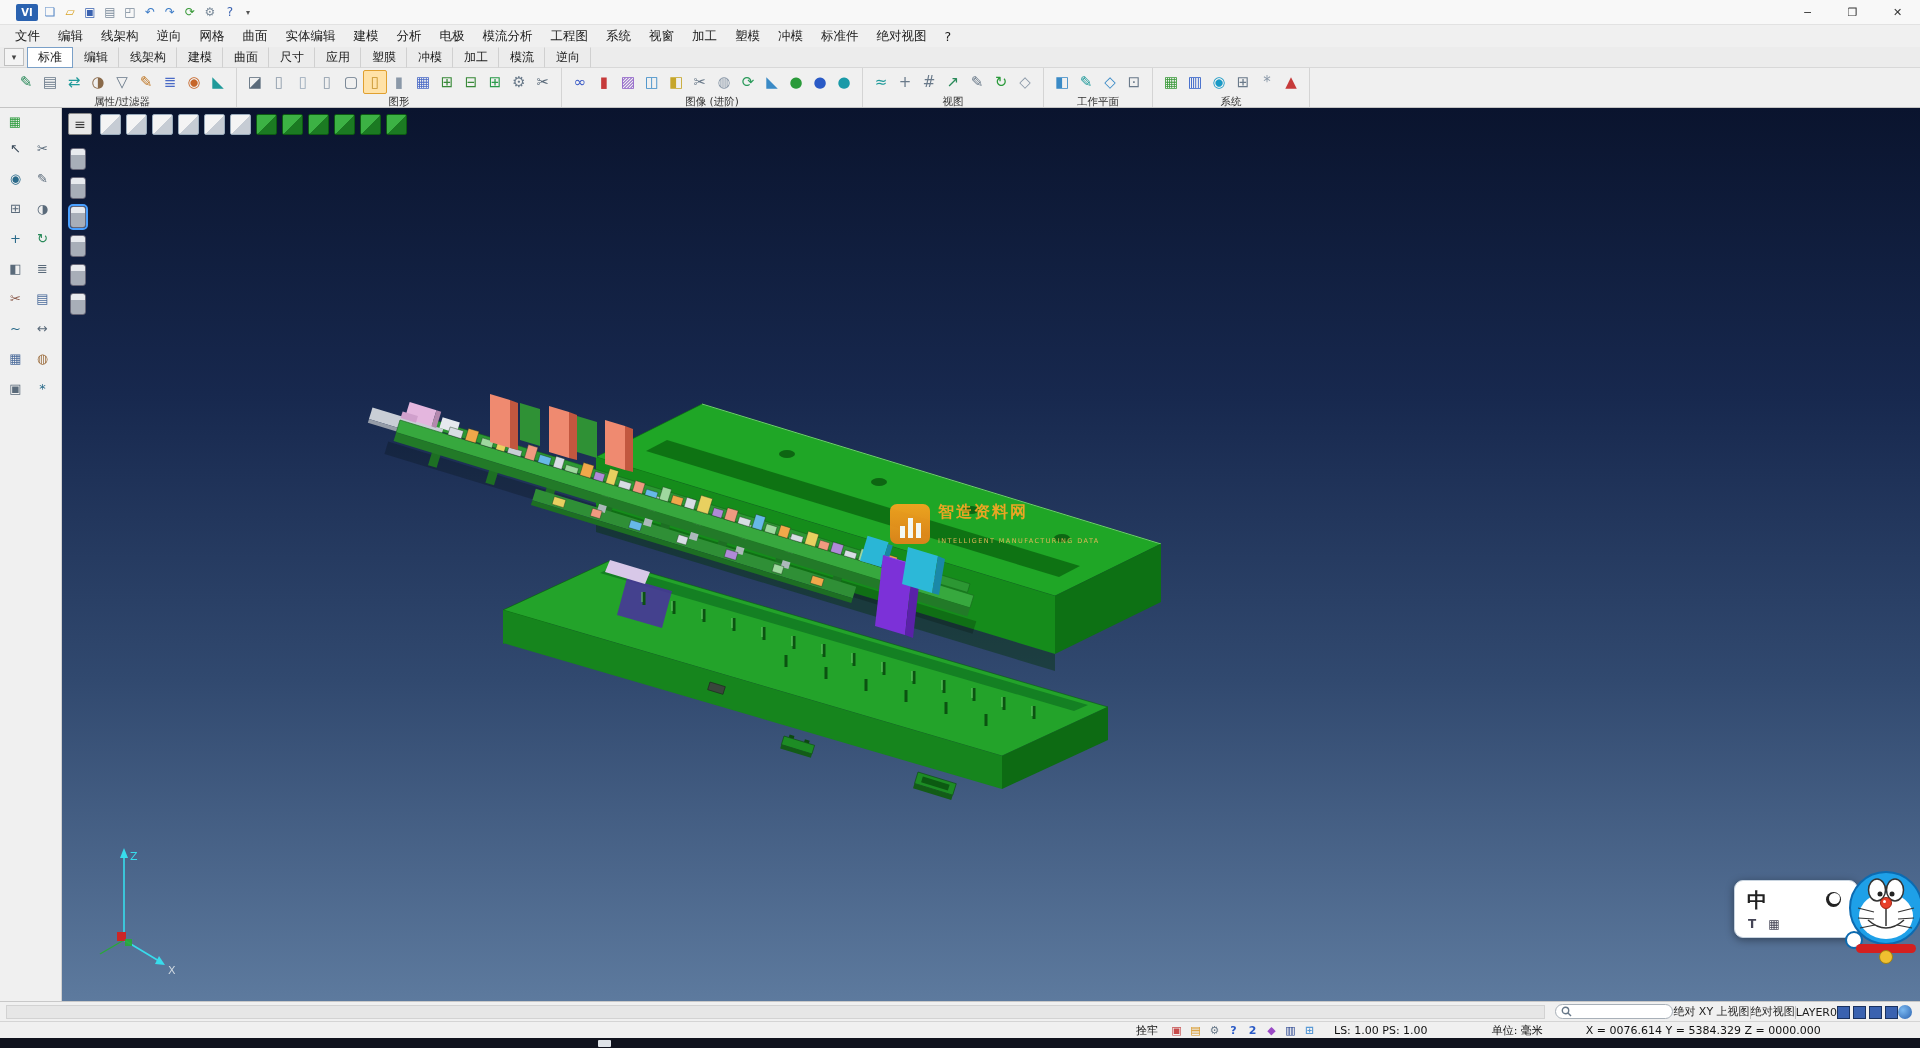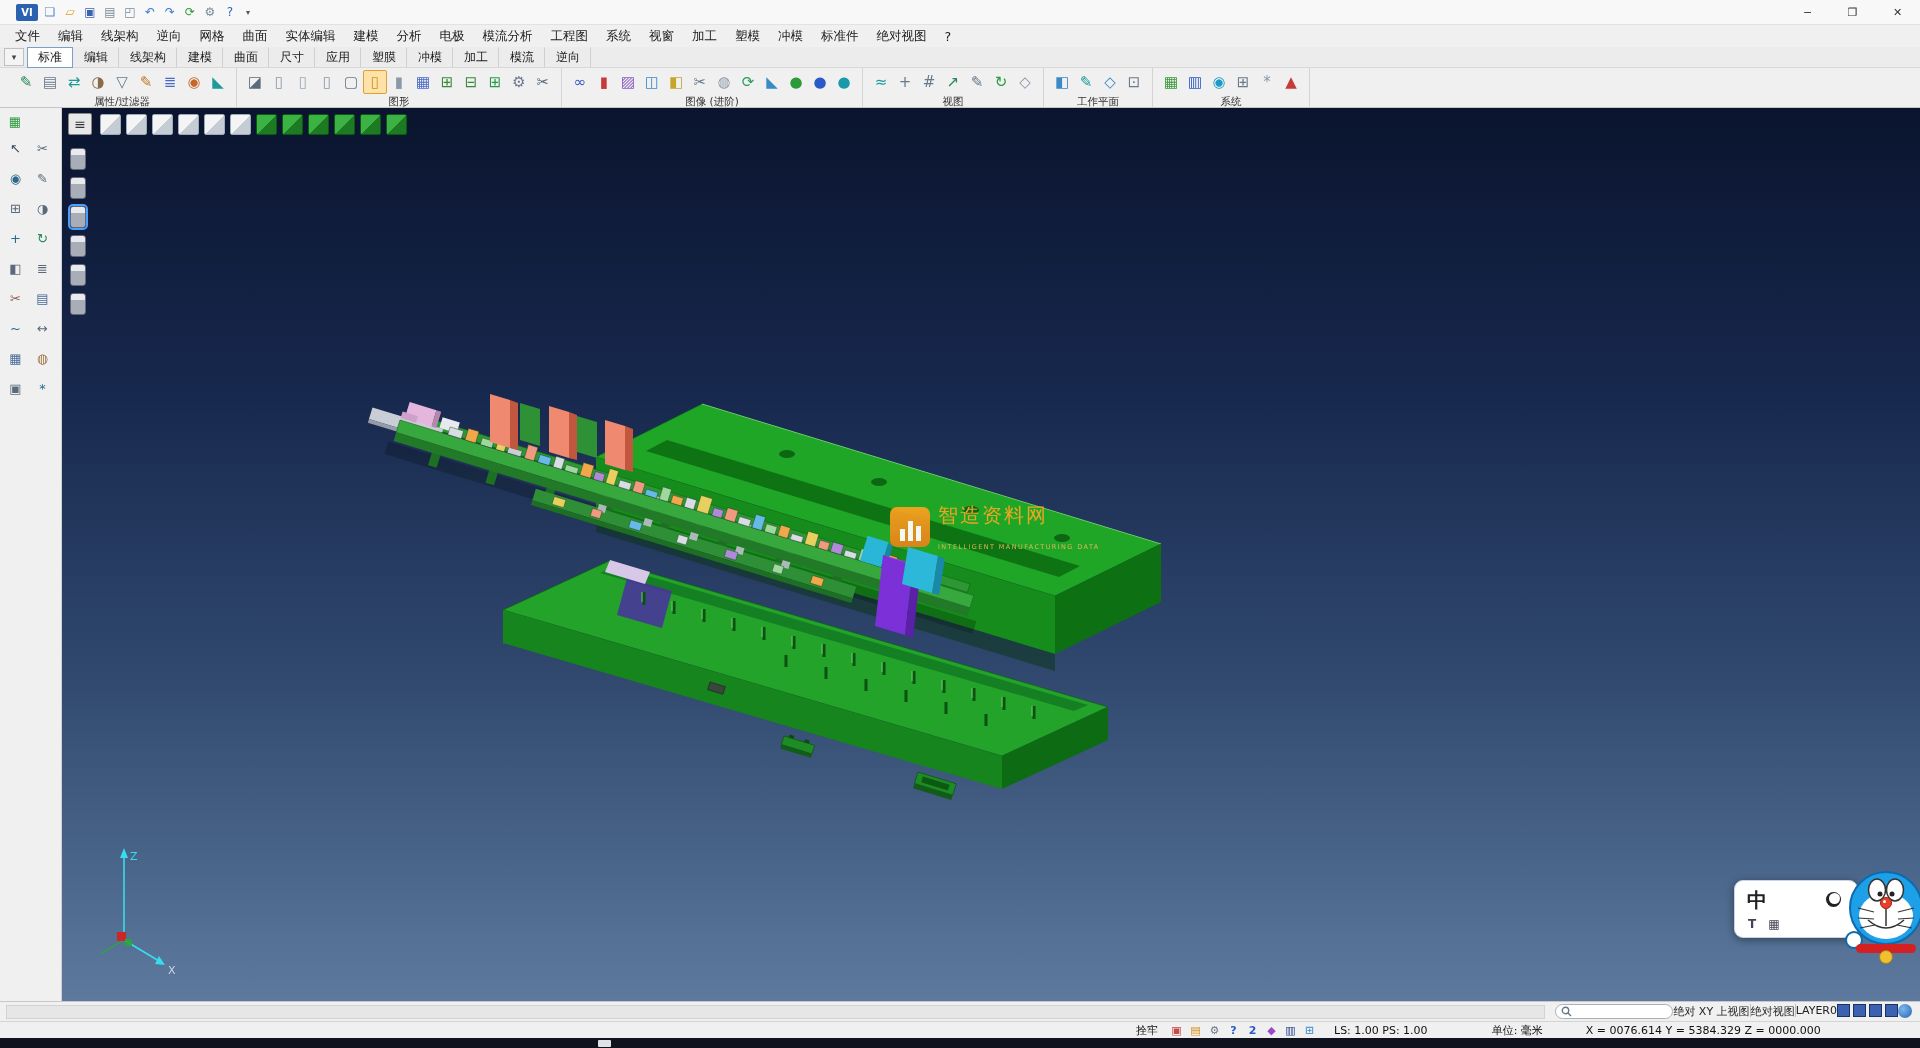--- a/index.html
+++ b/index.html
@@ -55,37 +55,37 @@
   .sideicon{width:16px;height:22px;border-radius:3px;background:linear-gradient(180deg,#e8eaee 28%,#a8aeb8 28%);border:1px solid #667}
   .sideicon.on{outline:2px solid #4aa0ff}
 
   
   .watermark{position:absolute;left:828px;top:394px;display:flex;align-items:center;gap:8px;opacity:.95}
   .wm-logo{width:40px;height:40px;border-radius:7px;background:linear-gradient(180deg,#f6a41f,#e3821a);display:flex;align-items:flex-end;justify-content:center;gap:3px;padding-bottom:6px}
   .wm-logo span{width:5px;background:#fff;display:block}
   .wm-logo span:nth-child(1){height:12px}
   .wm-logo span:nth-child(2){height:20px}
   .wm-logo span:nth-child(3){height:15px}
-  .wm-title{font-size:20px;font-weight:normal;color:#f5a623;letter-spacing:2px;white-space:nowrap}
+  .wm-title{font-size:16px;font-weight:bold;color:#f5a623;letter-spacing:2px;white-space:nowrap}
   .wm-sub{font-size:6.5px;color:#e8b85a;letter-spacing:1.4px;margin-top:14px;white-space:nowrap}
 
   
   .ime{position:absolute;left:1672px;top:756px;width:240px;height:102px}
   .ime-box{position:absolute;left:0;top:16px;width:124px;height:58px;background:#fff;border:1px solid #c8d4e0;border-radius:9px;box-shadow:0 2px 8px rgba(0,0,0,.4)}
   .ime-zh{position:absolute;left:12px;top:6px;font-size:20px;font-weight:bold;color:#222}
   .ime-moon{position:absolute;right:16px;top:11px;width:15px;height:15px;border-radius:50%;background:#222}
   .ime-moon::after{content:"";position:absolute;left:3px;top:1px;width:11px;height:11px;border-radius:50%;background:#fff}
   .ime-row2{position:absolute;left:13px;bottom:6px;display:flex;gap:12px}
   .ime-mini{font-size:12px;color:#445;font-weight:bold}
   .doraemon{position:absolute;left:106px;top:2px;width:92px;height:100px}
 
   
   .statusA{position:absolute;left:0;right:0;bottom:27px;height:20px;background:#f0f0f0;border-top:1px solid #c8c8c8;display:flex;align-items:center}
   .msgfield{flex:1;height:14px;margin:0 10px 0 6px;background:#e6e6e6;border:1px solid #d2d2d2}
-  .sa-right{display:flex;align-items:flex-start;gap:0;padding-right:8px}
+  .sa-right{display:flex;align-items:flex-end;gap:0;padding-right:8px}
   .searchbox{width:118px;height:15px;border:1px solid #a8b0b8;border-radius:8px;background:#fff;display:flex;align-items:center;padding-left:5px}
   .sa-text{font-size:11px;color:#222;white-space:nowrap}
   .sa-text.bold{font-weight:normal}
   .sep{width:1px;height:13px;background:#c0c0c0}
   .sq-row{display:flex;gap:3px}
   .sq{width:13px;height:13px;border:1px solid #1a3260}
   .dotind{width:14px;height:14px;border-radius:50%;background:radial-gradient(circle at 35% 35%,#7ab8f0,#2a62b0)}
 
   .statusB{position:absolute;left:0;right:0;bottom:10px;height:17px;background:#f0f0f0;border-top:1px solid #d4d4d4;display:flex;align-items:center;font-size:11px}
   .sb-left{width:1130px}

